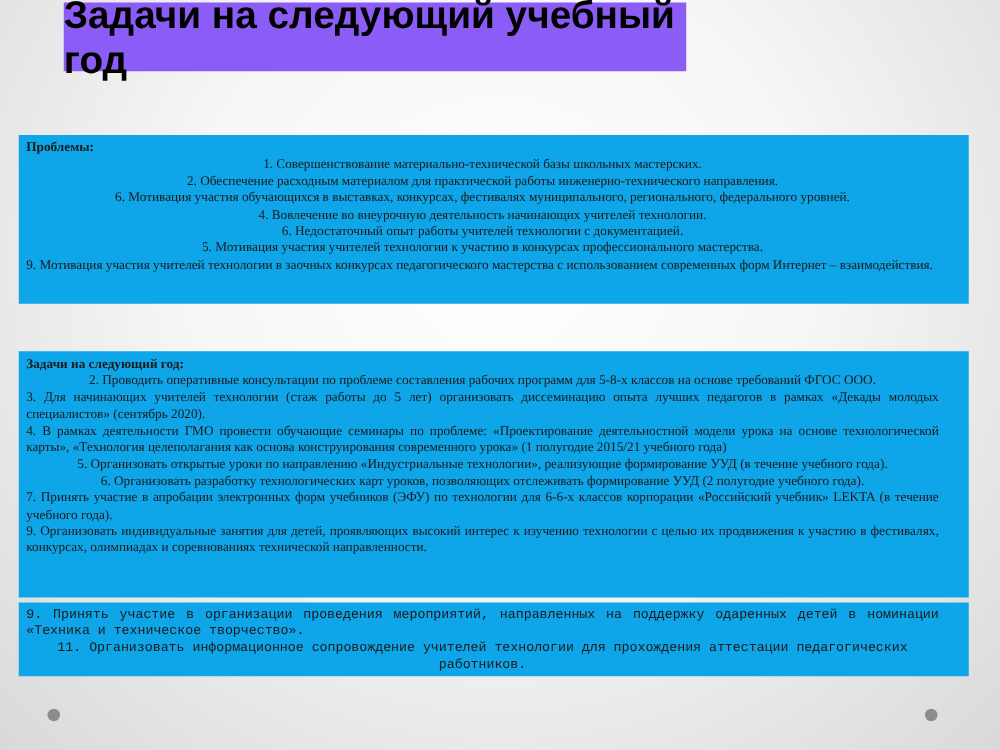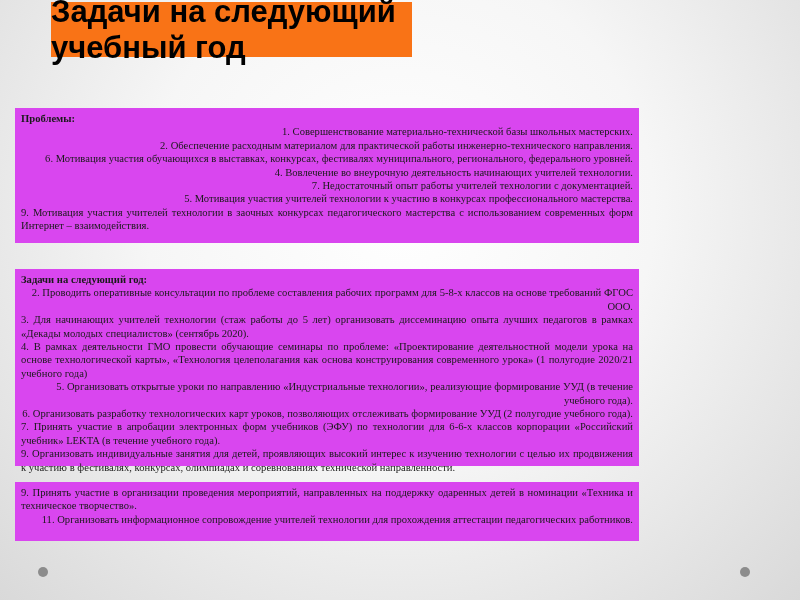--- a/index.html
+++ b/index.html
@@ -2,63 +2,63 @@
 <html><head>
 <meta charset="utf-8">
 <style>
   html, body { margin: 0; padding: 0; }
   body {
     width: 800px; height: 600px; position: relative; overflow: hidden;
     background: radial-gradient(ellipse at 50% 35%, #ffffff 0%, #f6f6f6 45%, #d9d9d9 100%);
     font-family: "Liberation Serif", serif;
   }
   #title-banner {
-    position: absolute; left: 51px; top: 2px; width: 361px; height: 55px;
-    background: #f97316;
+    position: absolute; left: 51px; top: 2px; width: 498px; height: 55px;
+    background: #8b5cf6;
     display: flex; align-items: center; justify-content: center;
     font-family: "Liberation Sans", sans-serif; font-weight: bold;
     font-size: 31px; color: #000; letter-spacing: 0;
   }
   .box {
-    position: absolute; left: 15px; width: 624px; background: #d946ef;
+    position: absolute; left: 15px; width: 760px; background: #0ea5e9;
     font-size: 10.6px; line-height: 13.4px; color: #1a1a1a;
-    box-sizing: border-box; padding: 4px 6px 3px 6px;
+    box-sizing: border-box; padding: 4px 24px 3px 6px;
   }
   .box .head { font-weight: bold; }
   .box .item { text-align: justify; }
-  .box .item.nj { text-align: right; }
+  .box .item.nj { text-align: center; }
   #box-problems { top: 108px; height: 135px; }
-  #box-tasks { top: 269px; height: 197px; }
-  #box-tasks2 { top: 482px; height: 59px; }
+  #box-tasks { top: 281px; height: 197px; }
+  #box-tasks2 { top: 482px; height: 59px; font-family: Liberation Mono, monospace; }
   .bullet {
     position: absolute; width: 10px; height: 10px; border-radius: 50%;
     background: #8c8c8c;
   }
 </style>
 </head>
 <body>
 
 <div id="title-banner">Задачи на следующий учебный год</div>
 
 <div class="box" id="box-problems">
   <div class="head">Проблемы:</div>
   <div class="item nj">1. Совершенствование материально-технической базы школьных мастерских.</div>
   <div class="item nj">2. Обеспечение расходным материалом для практической работы инженерно-технического направления.</div>
   <div class="item nj">6. Мотивация участия обучающихся  в выставках, конкурсах, фестивалях муниципального, регионального, федерального уровней.</div>
   <div class="item nj">4. Вовлечение во внеурочную деятельность начинающих учителей технологии.</div>
-  <div class="item nj">7. Недостаточный опыт работы учителей технологии с документацией.</div>
+  <div class="item nj">6. Недостаточный опыт работы учителей технологии с документацией.</div>
   <div class="item nj">5. Мотивация участия учителей технологии к участию в конкурсах профессионального мастерства.</div>
   <div class="item">9. Мотивация участия учителей технологии в заочных конкурсах педагогического мастерства с использованием современных форм Интернет – взаимодействия.</div>
 </div>
 
 <div class="box" id="box-tasks">
   <div class="head">Задачи на следующий год:</div>
   <div class="item nj">2. Проводить оперативные консультации по проблеме составления рабочих программ для 5-8-х классов на основе требований ФГОС ООО.</div>
   <div class="item">3. Для начинающих учителей технологии (стаж работы до 5 лет) организовать диссеминацию опыта лучших педагогов в рамках «Декады молодых специалистов» (сентябрь 2020).</div>
-  <div class="item">4. В рамках деятельности ГМО провести обучающие семинары по проблеме: «Проектирование деятельностной модели урока на основе технологической карты», «Технология целеполагания как основа конструирования современного урока» (1 полугодие 2020/21 учебного года)</div>
+  <div class="item">4. В рамках деятельности ГМО провести обучающие семинары по проблеме: «Проектирование деятельностной модели урока на основе технологической карты», «Технология целеполагания как основа конструирования современного урока» (1 полугодие 2015/21 учебного года)</div>
   <div class="item nj">5. Организовать открытые уроки по направлению «Индустриальные технологии», реализующие формирование УУД (в течение учебного года).</div>
   <div class="item nj">6. Организовать разработку технологических карт уроков, позволяющих отслеживать формирование УУД (2 полугодие учебного года).</div>
   <div class="item">7. Принять участие в апробации электронных форм учебников (ЭФУ) по технологии для 6-6-х классов корпорации «Российский учебник» LEKTA (в течение учебного года).</div>
   <div class="item">9. Организовать индивидуальные занятия для детей, проявляющих высокий интерес к изучению технологии с целью их продвижения к участию в фестивалях, конкурсах, олимпиадах и соревнованиях технической направленности.</div>
 </div>
 
 <div class="box" id="box-tasks2">
   <div class="item">9. Принять участие в организации проведения мероприятий, направленных на поддержку одаренных детей в номинации «Техника и техническое творчество».</div>
   <div class="item nj">11. Организовать информационное сопровождение учителей технологии для прохождения аттестации педагогических работников.</div>
 </div>

